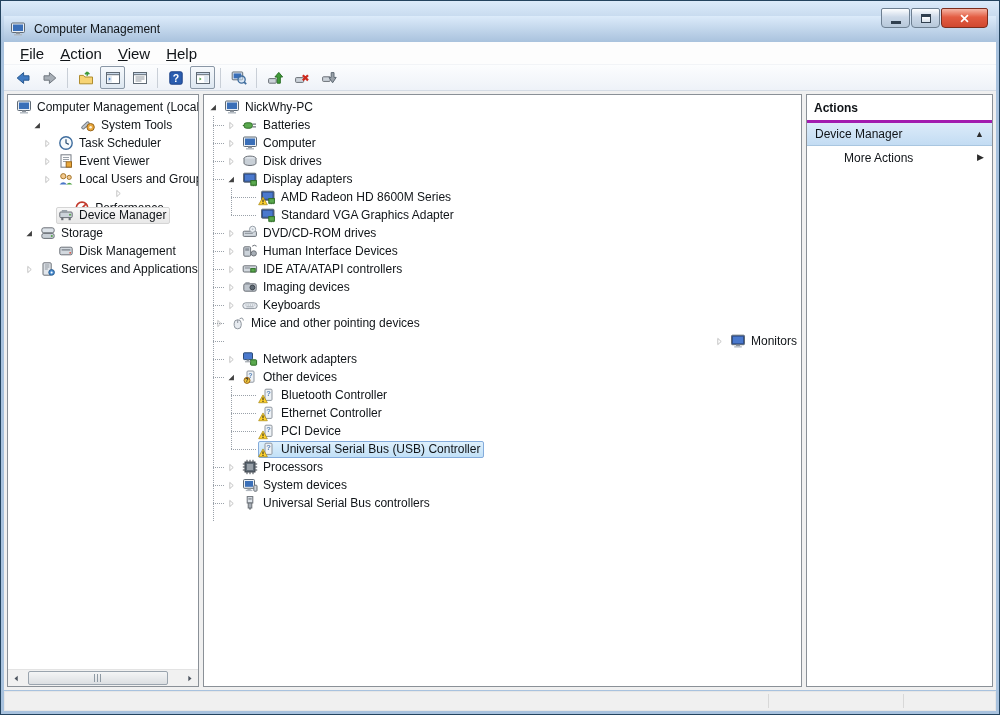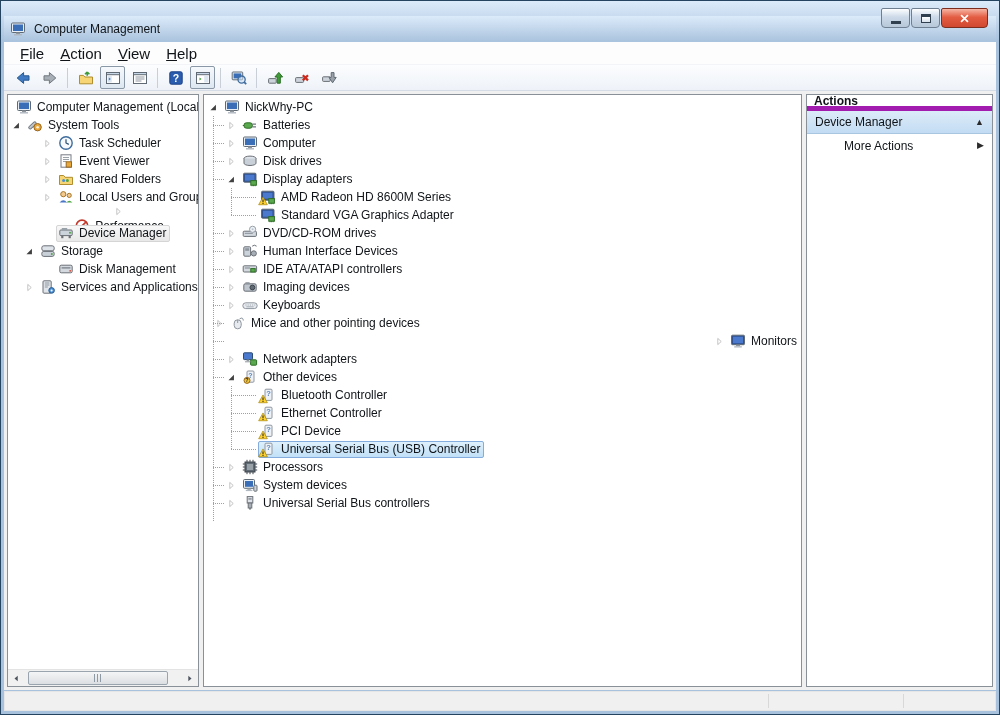--- a/index.html
+++ b/index.html
@@ -56,21 +56,21 @@
   .dh{position:absolute;border-top:1px dotted #9aa1a9;height:0;top:9px;}
   .dv{position:absolute;border-left:1px dotted #9aa1a9;width:0;}
   
   .hscroll{position:absolute;left:0;right:0;bottom:0;height:17px;background:#f1f1f1;border-top:1px solid #e3e3e3;display:flex;align-items:center;}
   .sbtn{width:17px;height:16px;flex:0 0 17px;display:flex;align-items:center;justify-content:center;}
   .strack{flex:1;height:16px;position:relative;}
   .sthumb{position:absolute;left:3px;top:1px;width:140px;height:14px;border:1px solid #9aa4ae;border-radius:2px;
     background:linear-gradient(#f4f5f6,#dcdfe2);display:flex;align-items:center;justify-content:center;}
   .sgrip{width:9px;height:8px;background:repeating-linear-gradient(90deg,#8e99a3 0 1px,transparent 1px 3px);}
   
-  .act-header{height:16px;display:flex;align-items:center;font-size:12px;font-weight:bold;color:#101418;padding-left:7px;background:#fff;border-bottom:5px solid #a21caf;}
+  .act-header{height:28px;display:flex;align-items:center;font-size:12px;font-weight:bold;color:#101418;padding-left:7px;background:#fff;border-bottom:3px solid #a21caf;}
   .act-group{height:23px;display:flex;align-items:center;font-size:12px;color:#101418;padding:0 8px;
     background:linear-gradient(var(--act-group-top),var(--act-group-bottom));border-bottom:1px solid #a9c6e0;}
   .act-more{height:23px;display:flex;align-items:center;font-size:12px;color:#101418;padding:0 8px 0 37px;background:#fff;}
   .act-arrow{margin-left:auto;font-size:9px;color:#2b2b2b;line-height:1;}
   
   .statusbar{height:20px;flex:0 0 auto;margin-top:1px;background:var(--status-bg);border:1px solid #e6e6e6;position:relative;}
   .ssep{position:absolute;top:2px;bottom:2px;width:1px;background:#d8d8d8;}
   .ssep.s1{right:226px;} .ssep.s2{right:91px;}
 </style>
 </head>
@@ -219,21 +219,21 @@
                 <svg class="ic" viewBox="0 0 16 16" width="16" height="16">
                   <rect x="1.5" y="2" width="13" height="9.5" rx="1" fill="#e8eef5" stroke="#5f6a75"></rect>
                   <rect x="3" y="3.5" width="10" height="6.5" fill="#3a6fb8"></rect>
                   <rect x="6" y="11.5" width="4" height="1.6" fill="#8f969e"></rect>
                   <rect x="4" y="13.1" width="8" height="1.4" fill="#b0b7bf"></rect>
                 </svg>
               </span>
               <span class="tlabel">Computer Management (Local</span>
             </span>
           </div>
-          <div class="trow" style="padding-left: 3px;">
+          <div class="trow" style="padding-left: 24px; gap: 32px;">
             <span class="expander">
               <svg class="ic" viewBox="0 0 16 16" width="11" height="11">
                 <path d="M11.5 4 V12 H3.5 Z" fill="#404040"></path>
               </svg>
             </span>
             <span class="selwrap">
               <span class="iconbox">
                 <svg class="ic" viewBox="0 0 16 16" width="16" height="16">
                   <rect x="1" y="7" width="9" height="2.8" rx="1.3" transform="rotate(-42 5.5 8.4)" fill="#c0c7cf" stroke="#70777f"></rect>
                   <circle cx="10.6" cy="10.2" r="3.7" fill="#e9a83c" stroke="#99661c"></circle>
@@ -267,37 +267,20 @@
             </span>
             <span class="selwrap">
               <span class="iconbox">
                 <svg class="ic" viewBox="0 0 16 16" width="16" height="16">
                   <rect x="3" y="1.8" width="10" height="12.4" fill="#fdfdfd" stroke="#777d85"></rect>
                   <path d="M5 4.5h6M5 6.5h6M5 8.5h3.5" stroke="#9aa1a9"></path>
                   <rect x="8.2" y="8.8" width="5.3" height="5.3" fill="#e9a83c" stroke="#99661c"></rect>
                 </svg>
               </span>
               <span class="tlabel">Event Viewer</span>
-            </span>
-          </div>
-          <div class="trow" style="padding-left: 34px;">
-            <span class="expander">
-              <svg class="ic" viewBox="0 0 16 16" width="11" height="11">
-                <path d="M5.5 3.5 L10.5 8 L5.5 12.5 Z" fill="#fff" stroke="#a9a9a9"></path>
-              </svg>
-            </span>
-            <span class="selwrap">
-              <span class="iconbox">
-                <svg class="ic" viewBox="0 0 16 16" width="16" height="16">
-                  <path d="M1.5 4.5 h4.2 l1.4 1.8 H14.5 v7.2 H1.5 Z" fill="#f7d474" stroke="#b08d2e"></path>
-                  <circle cx="5.6" cy="9.6" r="1.5" fill="#4a8fd4"></circle>
-                  <circle cx="9.4" cy="9.6" r="1.5" fill="#52a447"></circle>
-                </svg>
-              </span>
-              <span class="tlabel">Shared Folders</span>
             </span>
           </div>
           <div class="trow" style="padding-left: 34px;">
             <span class="expander">
               <svg class="ic" viewBox="0 0 16 16" width="11" height="11">
                 <path d="M5.5 3.5 L10.5 8 L5.5 12.5 Z" fill="#fff" stroke="#a9a9a9"></path>
               </svg>
             </span>
             <span class="selwrap">
               <span class="iconbox">

